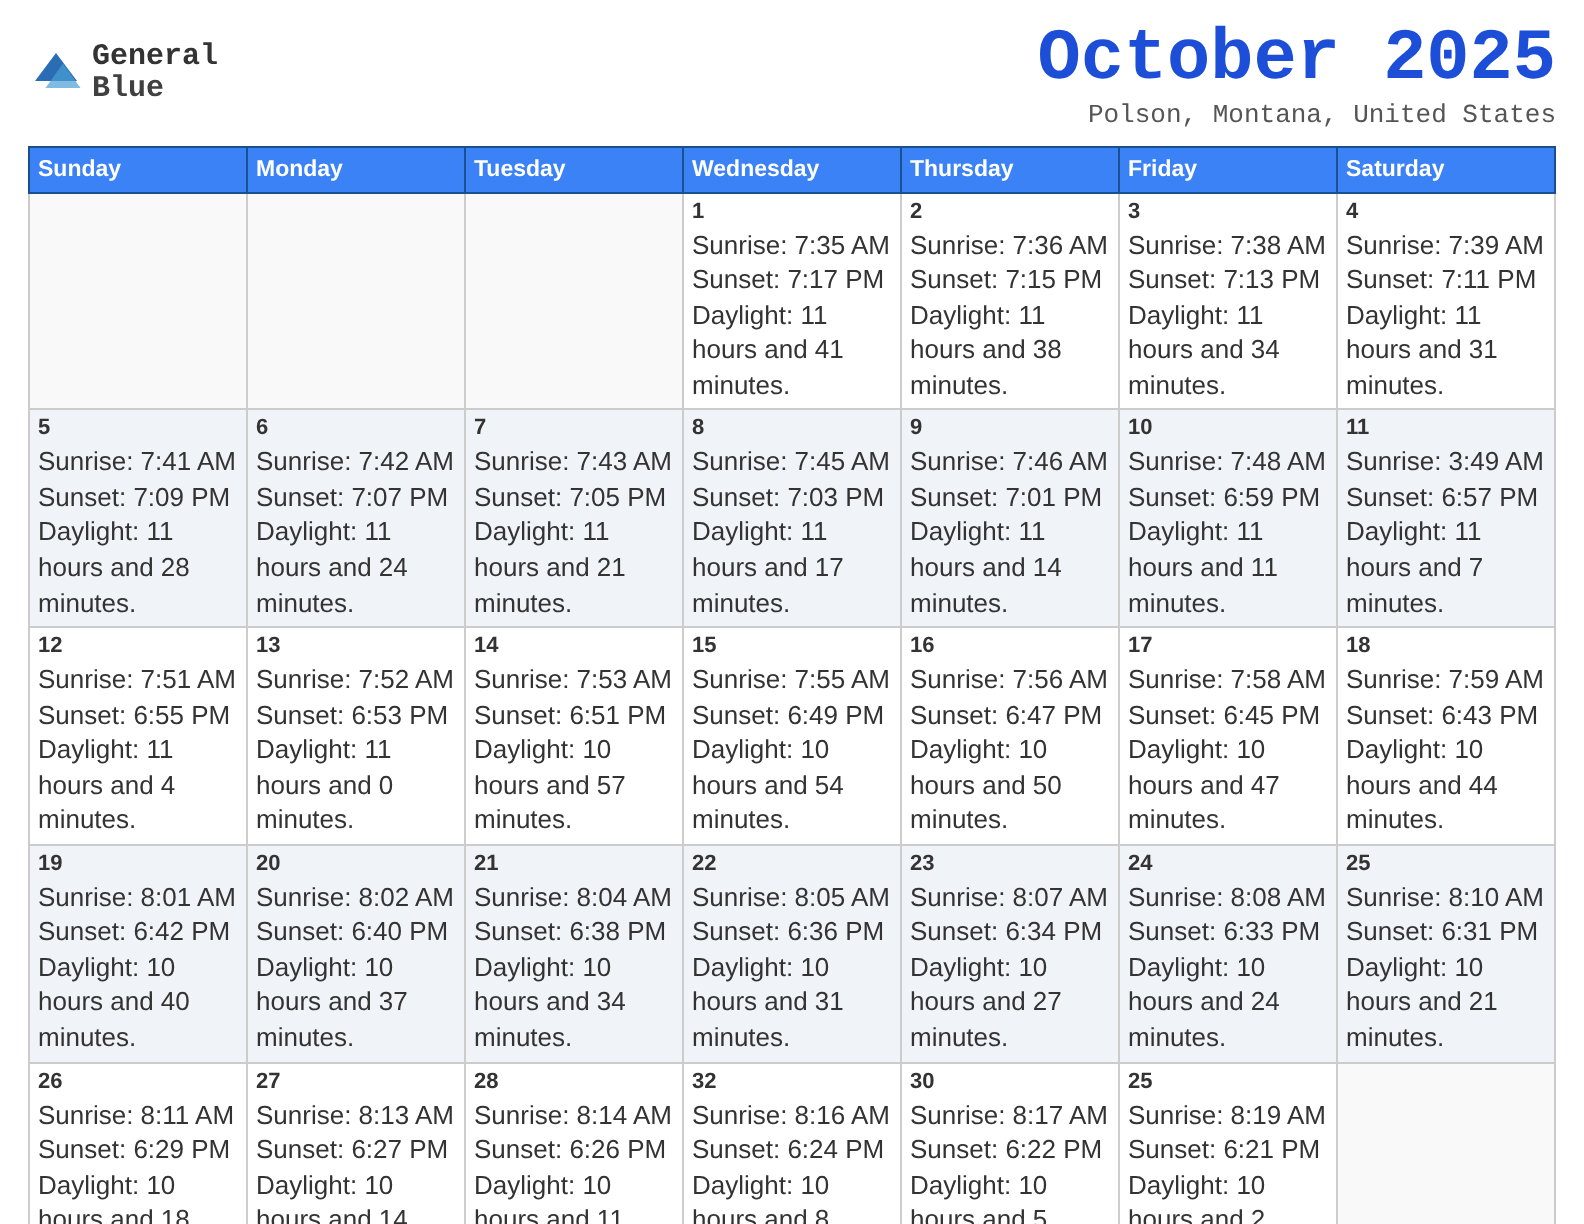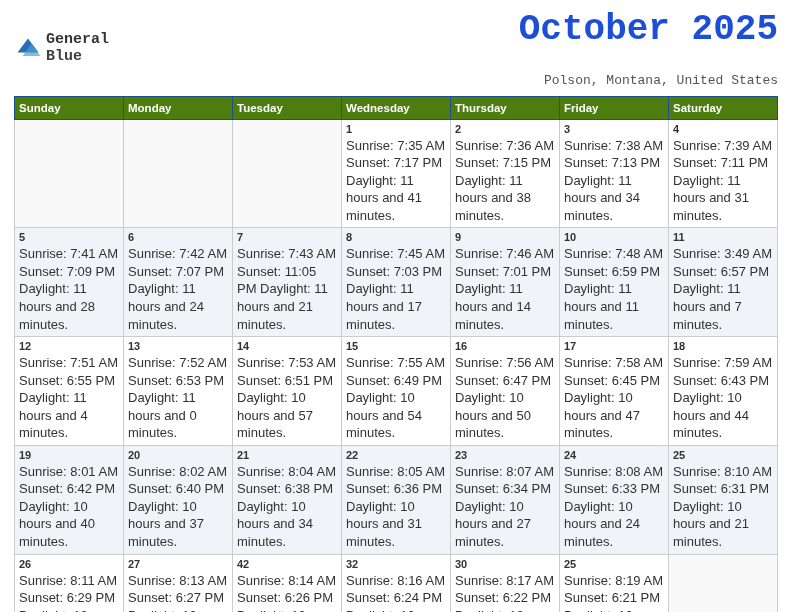--- a/index.html
+++ b/index.html
@@ -44,29 +44,28 @@
     }
     .month-title {
       font-size: 36px;
       font-weight: bold;
       color: #1d4ed8;
       line-height: 1.1;
     }
     .location {
       font-size: 13px;
       color: #555;
-      margin-top: 23px;
     }
     .calendar {
       width: 100%;
       border-collapse: collapse;
       table-layout: fixed;
     }
     .calendar th {
-      background: #4d7c0f;
+      background: #3b82f6;
       color: #fff;
       font-size: 11.5px;
       font-weight: bold;
       padding: 5px 4px;
       text-align: left;
       border: 1px solid #1a5090;
     }
     .calendar td {
       border: 1px solid #ccc;
       vertical-align: top;
@@ -173,21 +172,21 @@
           <td>
             <span class="day-number">6</span>
             <div class="day-info">Sunrise: 7:42 AM
 Sunset: 7:07 PM
 Daylight: 11 hours
 and 24 minutes.</div>
           </td>
           <td>
             <span class="day-number">7</span>
             <div class="day-info">Sunrise: 7:43 AM
-Sunset: 11:05 PM
+Sunset: 7:05 PM
 Daylight: 11 hours
 and 21 minutes.</div>
           </td>
           <td>
             <span class="day-number">8</span>
             <div class="day-info">Sunrise: 7:45 AM
 Sunset: 7:03 PM
 Daylight: 11 hours
 and 17 minutes.</div>
           </td>
@@ -324,21 +323,21 @@
 and 18 minutes.</div>
           </td>
           <td>
             <span class="day-number">27</span>
             <div class="day-info">Sunrise: 8:13 AM
 Sunset: 6:27 PM
 Daylight: 10 hours
 and 14 minutes.</div>
           </td>
           <td>
-            <span class="day-number">42</span>
+            <span class="day-number">28</span>
             <div class="day-info">Sunrise: 8:14 AM
 Sunset: 6:26 PM
 Daylight: 10 hours
 and 11 minutes.</div>
           </td>
           <td>
             <span class="day-number">32</span>
             <div class="day-info">Sunrise: 8:16 AM
 Sunset: 6:24 PM
 Daylight: 10 hours

